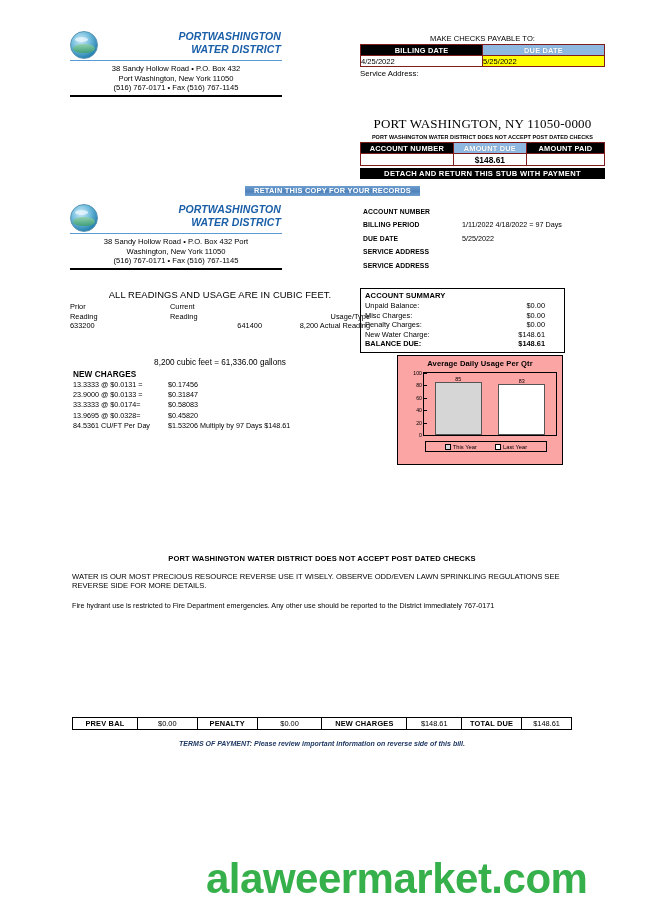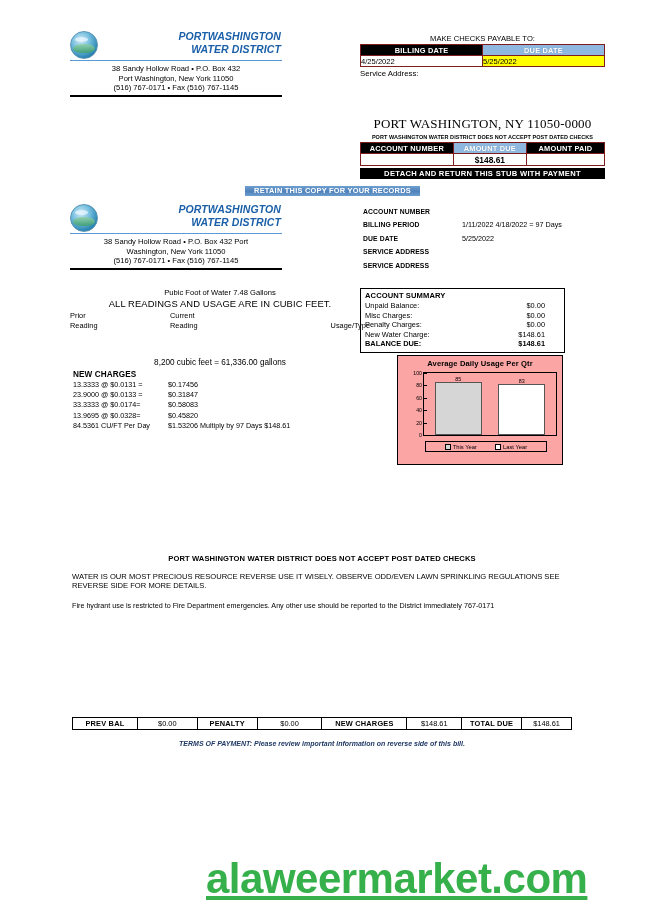--- a/index.html
+++ b/index.html
@@ -155,21 +155,21 @@
   
   table.tot-tbl { border-collapse: collapse; table-layout: fixed; width: 100%; }
   table.tot-tbl td { border: 1px solid #000; height: 12px; font-size: 7.4px; }
   table.tot-tbl td.lbl { font-weight: bold; text-align: center; letter-spacing: .2px; }
   table.tot-tbl td.val { text-align: center; }
   .terms { font-size: 7px; text-align: center; color: #1f3864; font-style: italic; font-weight: bold; }
 
   
   .watermark {
     font-size: 42px; font-weight: bold; color: #35b04a;
-    letter-spacing: -0.5px; white-space: nowrap; text-decoration: underline;
+    letter-spacing: -0.5px; white-space: nowrap;
   }
 </style>
 </head>
 <body>
 
 <div class="page">
 
   <div class="abs letterhead" style="left:70px; top:30px;">
     <div class="lh-top">
       <div class="globe"></div>
@@ -268,33 +268,37 @@
       </tr>
       <tr>
         <td class="acct-rows">SERVICE ADDRESS</td>
         <td class="acct-vals"></td>
       </tr>
     </tbody>
       </table>
   </div>
 
   <div class="abs" style="left:70px; top:288px; width:300px;">
-    <div class="cubic-note">Pubic Foot of Water 7.48 Gallons</div>
     <div class="all-readings" style="margin-top:1px;">ALL READINGS AND USAGE ARE IN CUBIC FEET.</div>
     <table class="rd-table" style="margin-top:2px;">
       <tbody>
           <tr>
         <td style="width:100px;">Prior</td>
         <td style="width:100px;">Current</td>
         <td></td>
       </tr>
       <tr>
         <td>Reading</td>
         <td>Reading</td>
         <td style="text-align:right;">Usage/Type</td>
+      </tr>
+      <tr>
+        <td>633200</td>
+        <td style="text-align:right; padding-right:8px;">641400</td>
+        <td style="text-align:right;">8,200  Actual Reading</td>
       </tr>
     </tbody>
       </table>
   </div>
 
   <div class="abs gal-line" style="left:70px; top:358px; width:300px;">8,200 cubic feet = 61,336.00 gallons</div>
 
   <div class="abs" style="left:73px; top:370px; width:300px;">
     <div class="nc-title">NEW CHARGES</div>
     <table class="nc-table" style="margin-top:1px;">

